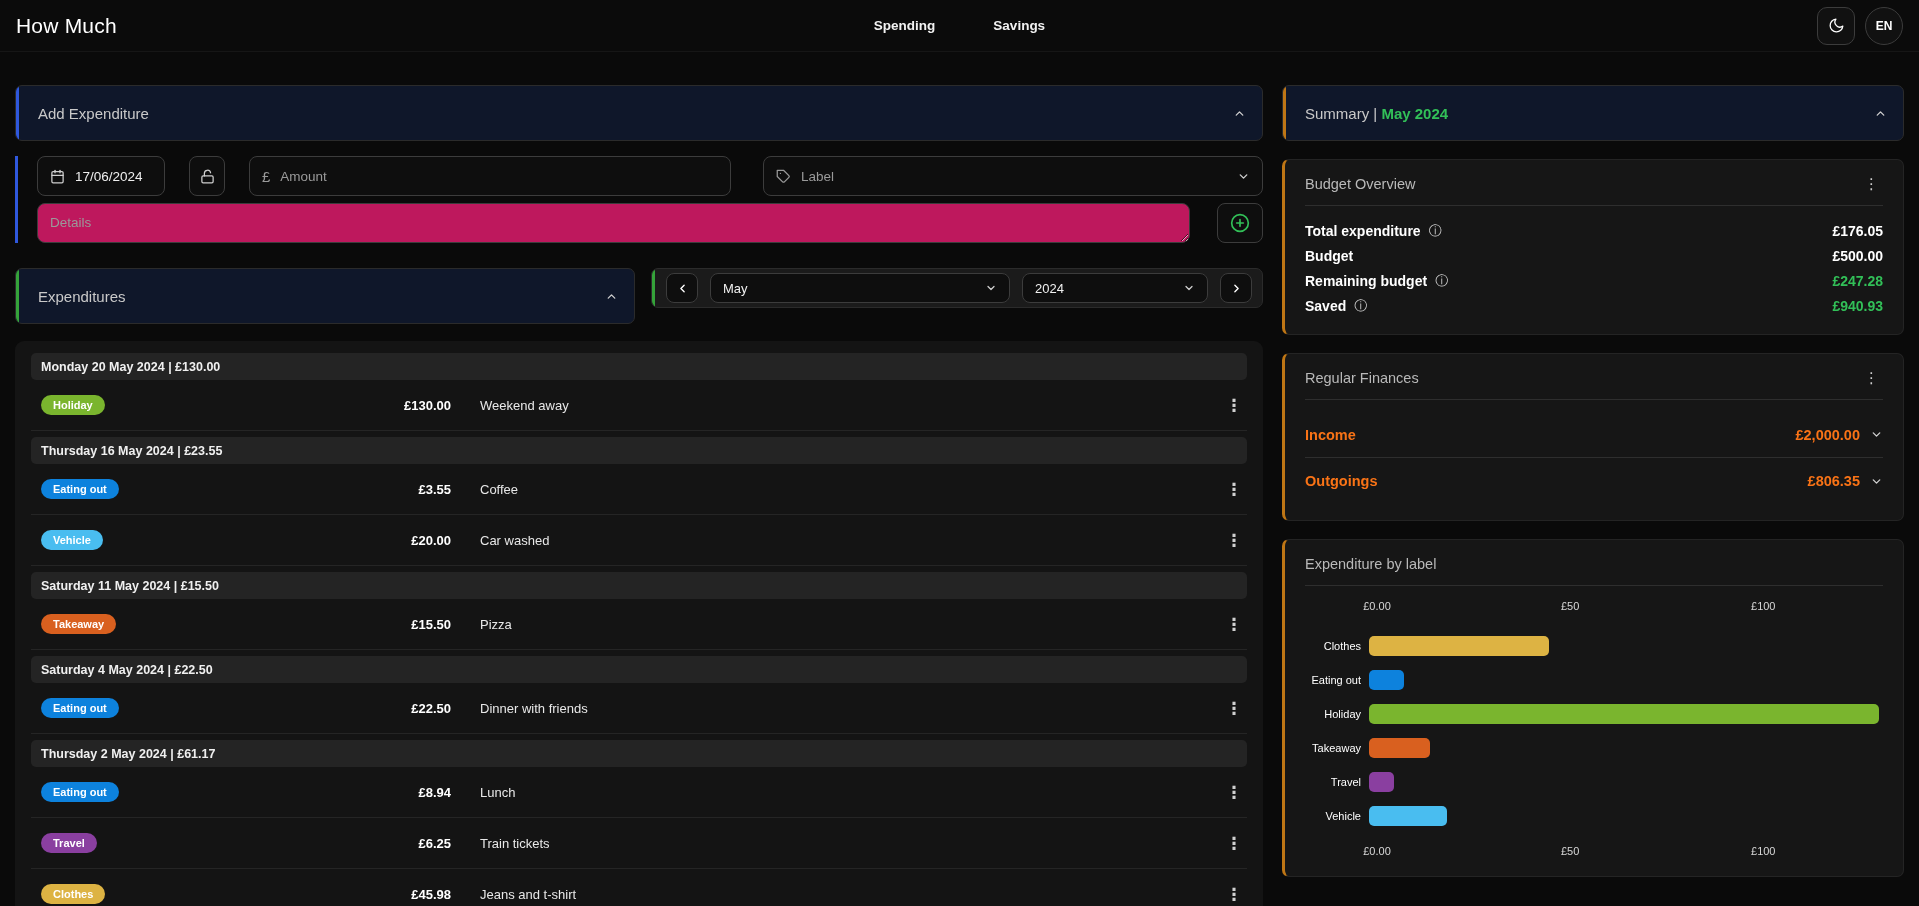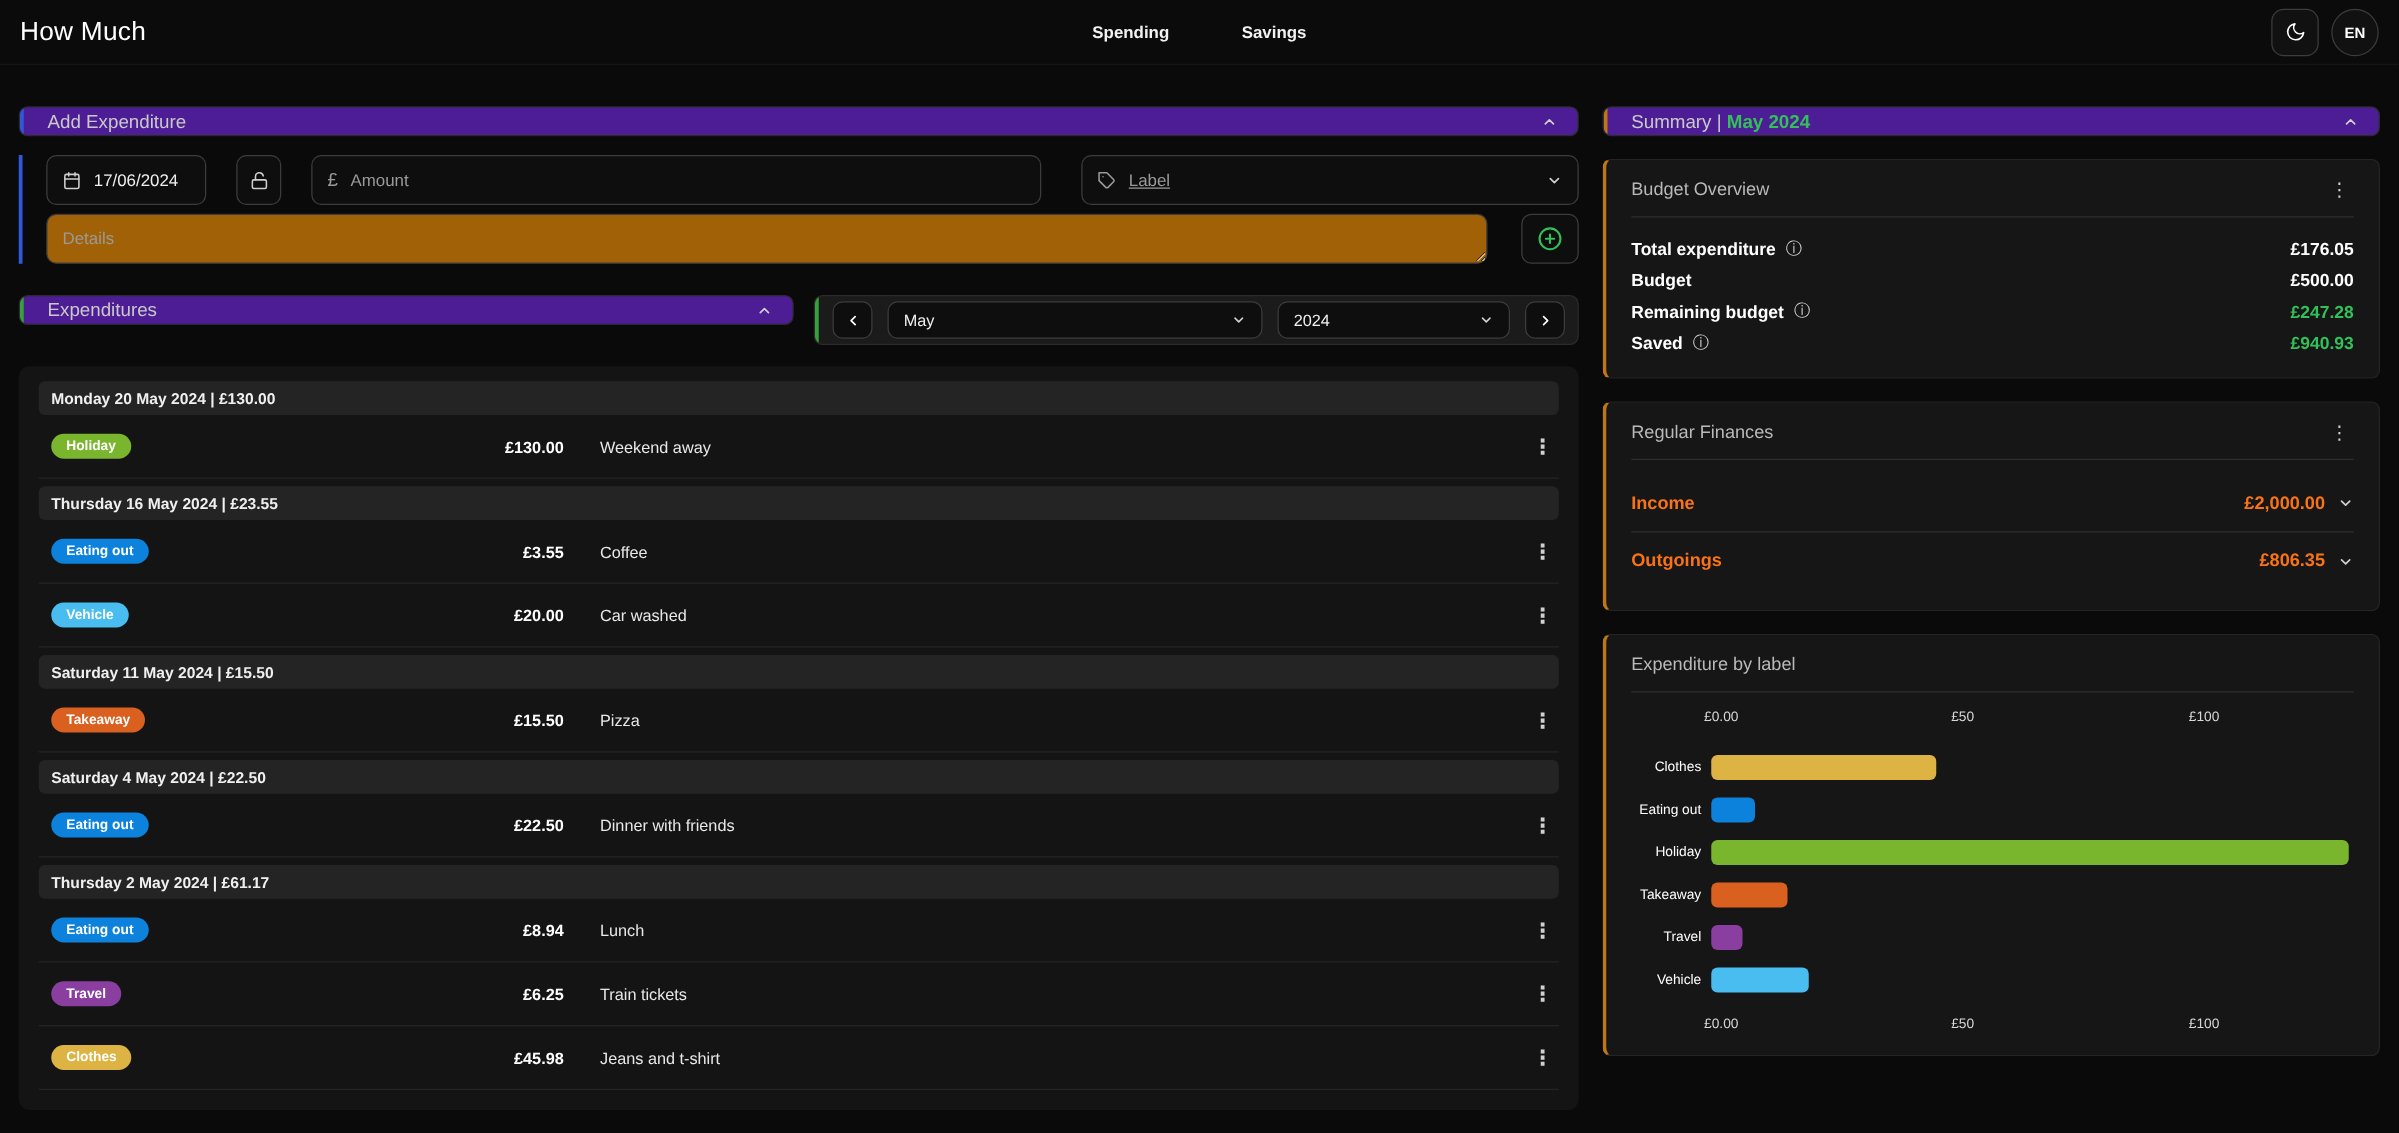--- a/index.html
+++ b/index.html
@@ -16,21 +16,21 @@
   .iconbtn { width:38px; height:38px; border-radius:10px; border:1px solid #3c3c3c;
     background:#111; color:#fff; display:flex; align-items:center; justify-content:center; cursor:pointer; }
   .iconbtn.round { border-radius:50%; font-weight:700; font-size:12px; }
 
   
   .main { display:flex; gap:19px; padding:33px 15px 0; align-items:flex-start; }
   .left-col { flex:1; min-width:0; }
   .right-col { width:622px; flex:none; }
 
   
-  .section-header { height:24px; background:#4c1d95; border:1px solid #2b2b2b; border-radius:7px;
+  .section-header { height:56px; background:#0f172a; border:1px solid #2b2b2b; border-radius:7px;
     display:flex; align-items:center; padding:0 16px; position:relative; overflow:hidden; cursor:pointer; }
   .section-header::before { content:""; position:absolute; left:0; top:0; bottom:0; width:3px; background:var(--accent); }
   .accent-blue { --accent:#2f58dd; }
   .accent-green { --accent:#35a33a; }
   .accent-orange { --accent:#bf7615; }
   .sh-title { font-size:15px; color:#c9c9c9; margin-left:6px; }
   .sh-chevron { margin-left:auto; display:flex; align-items:center; }
   .green-text { color:#32c058; font-weight:700; }
 
   
@@ -40,23 +40,23 @@
   .input { background:#0e0e0e; border:1px solid #3c3c3c; border-radius:8px; height:40px;
     display:flex; align-items:center; padding:0 12px; gap:10px; color:#efefef; font-size:13.5px; cursor:text; }
   .date-input { width:128px; cursor:pointer; }
   .lock-btn { width:36px; justify-content:center; padding:0; cursor:pointer; background:#0e0e0e;
     border:1px solid #3c3c3c; border-radius:8px; height:40px; display:flex; align-items:center; color:#e8e8e8; }
   .amount-wrap { flex:1; }
   .amount-wrap input { background:transparent; border:none; outline:none; color:#efefef;
     font-size:13.5px; flex:1; font-family:inherit; }
   .amount-wrap input::placeholder, textarea::placeholder { color:#9a9a9a; opacity:1; }
   .pound { color:#9a9a9a; font-size:15px; }
-  .label-select { width:398px; margin-left:8px; color:#9a9a9a; cursor:pointer;text-decoration:underline; }
+  .label-select { width:500px; margin-left:8px; color:#9a9a9a; cursor:pointer; }
   .label-select .sel-text { flex:1; }
-  textarea.details { flex:1; background:#a16207; border:1px solid #3c3c3c; border-radius:8px;
+  textarea.details { flex:1; background:#be185d; border:1px solid #3c3c3c; border-radius:8px;
     height:40px; resize:vertical; padding:11px 12px; color:#efefef; font-size:13.5px; font-family:inherit; }
   .plus-btn { width:46px; height:40px; margin-left:3px; background:#0e0e0e; border:1px solid #3c3c3c;
     border-radius:8px; display:flex; align-items:center; justify-content:center; cursor:pointer; }
 
   
   .exp-header-row { margin-top:25px; display:flex; gap:16px; }
   .section-header.grow { flex:1; }
   .month-card { flex:1; height:40px; background:#1b1b1b; border:1px solid #2b2b2b; border-radius:7px;
     display:flex; align-items:center; gap:12px; padding:0 10px 0 14px; position:relative; overflow:hidden; }
   .month-card::before { content:""; position:absolute; left:0; top:0; bottom:0; width:3px; background:#35a33a; }

